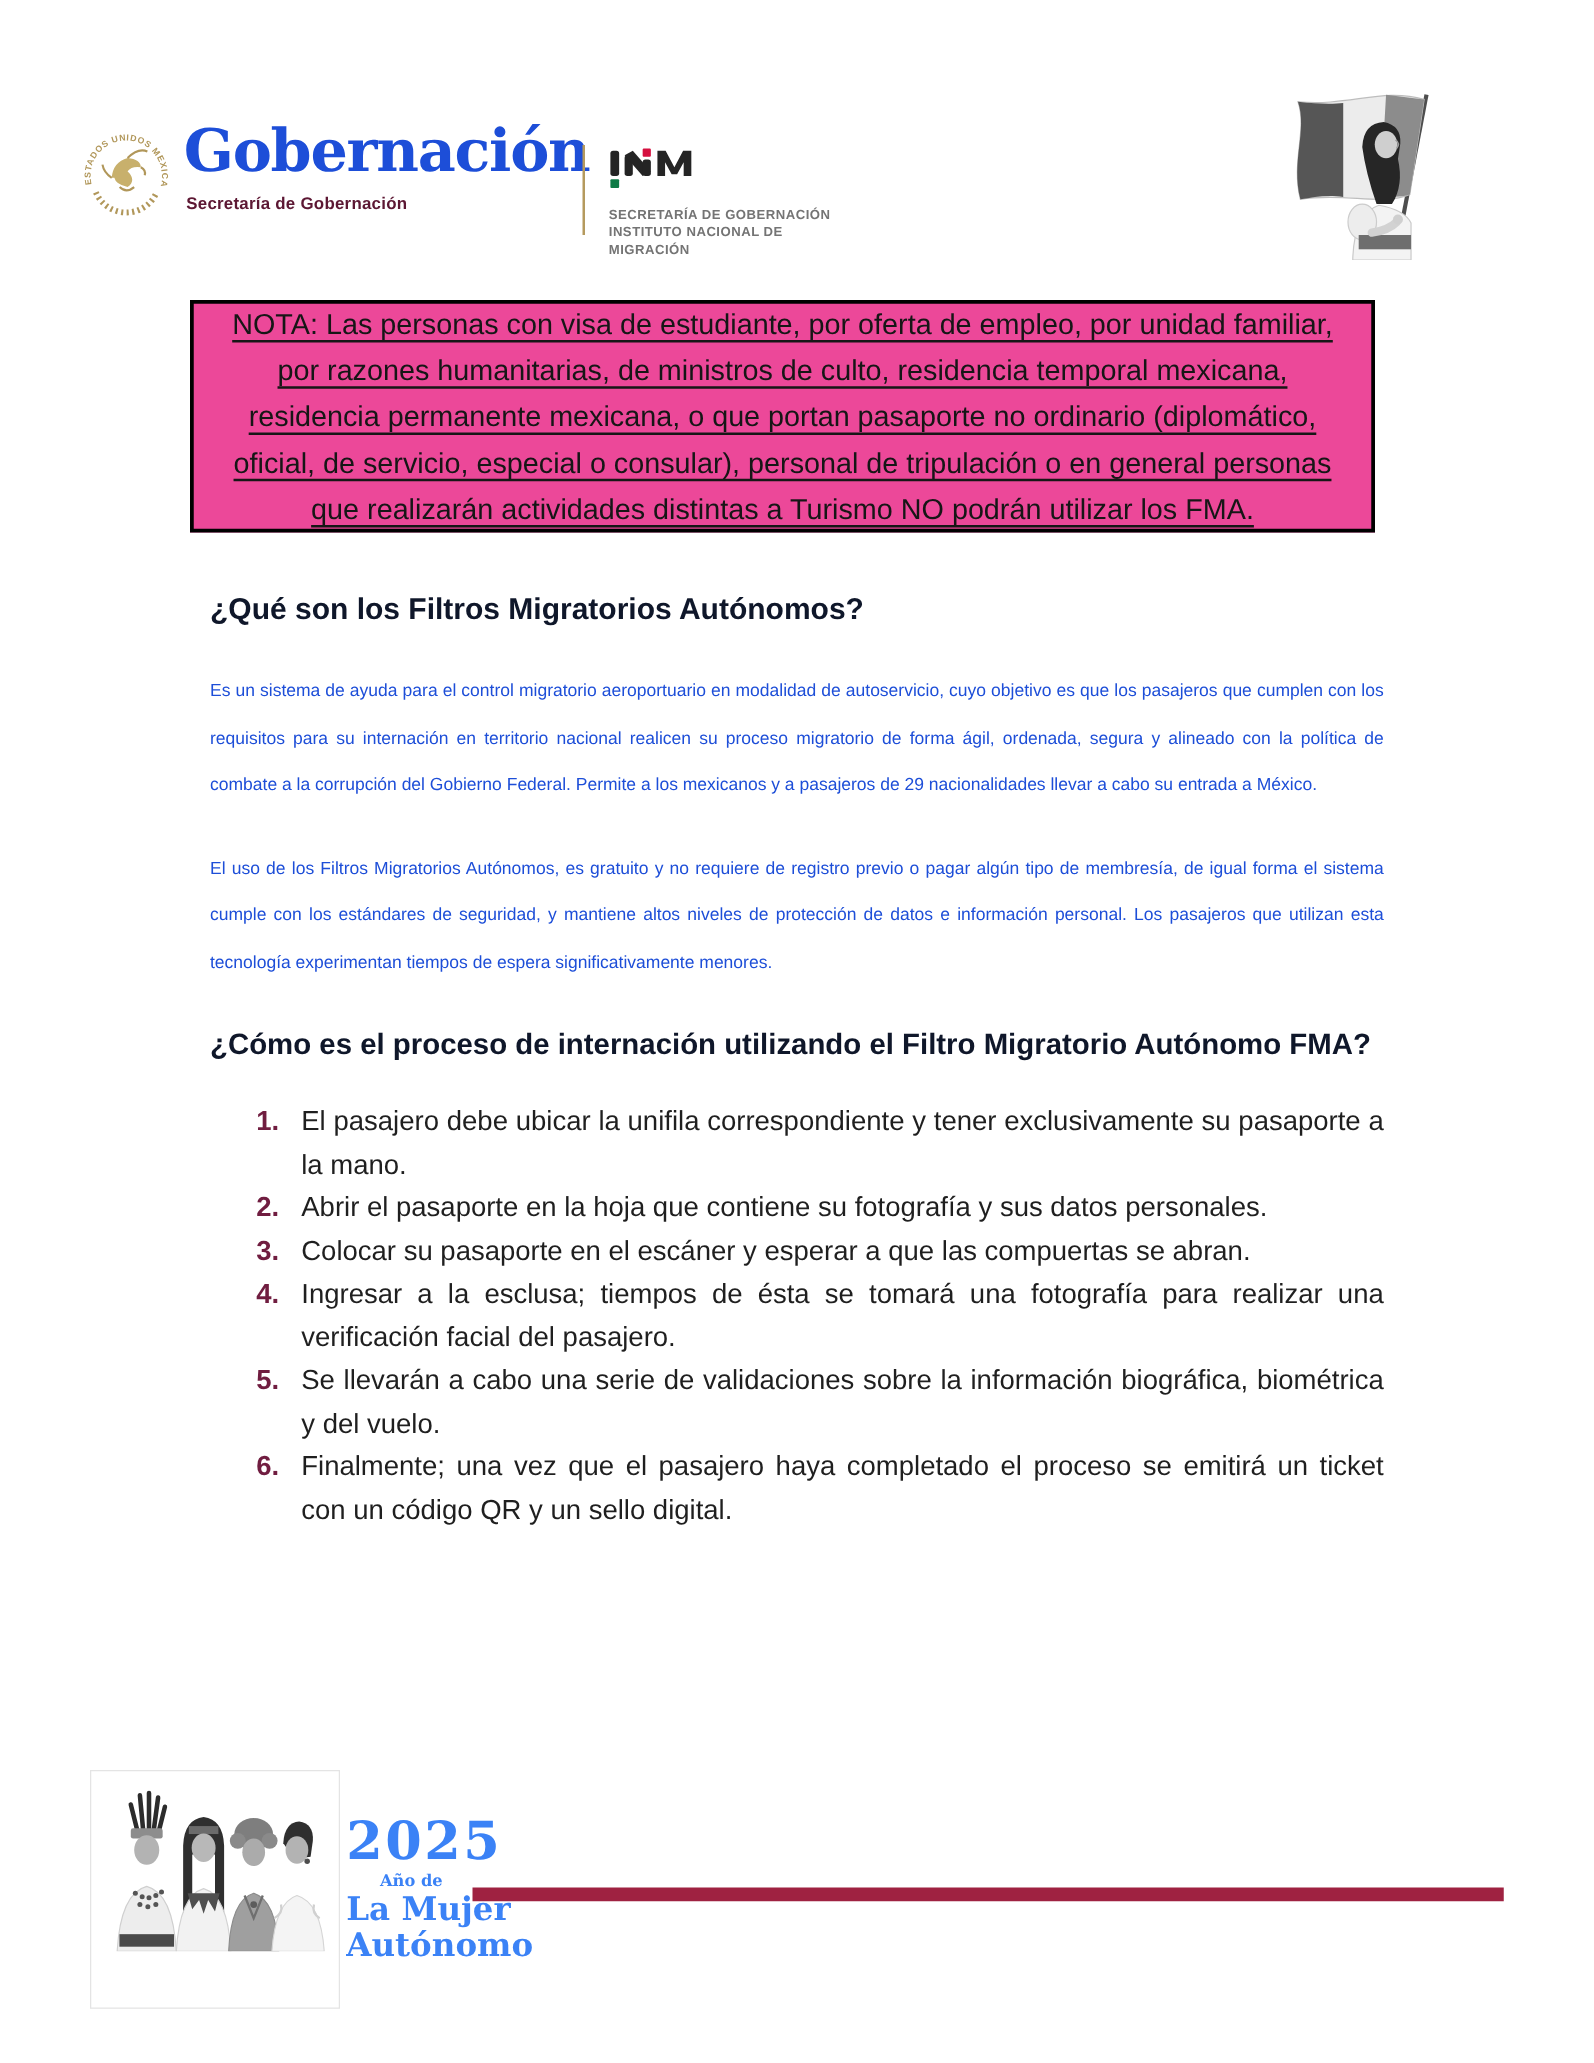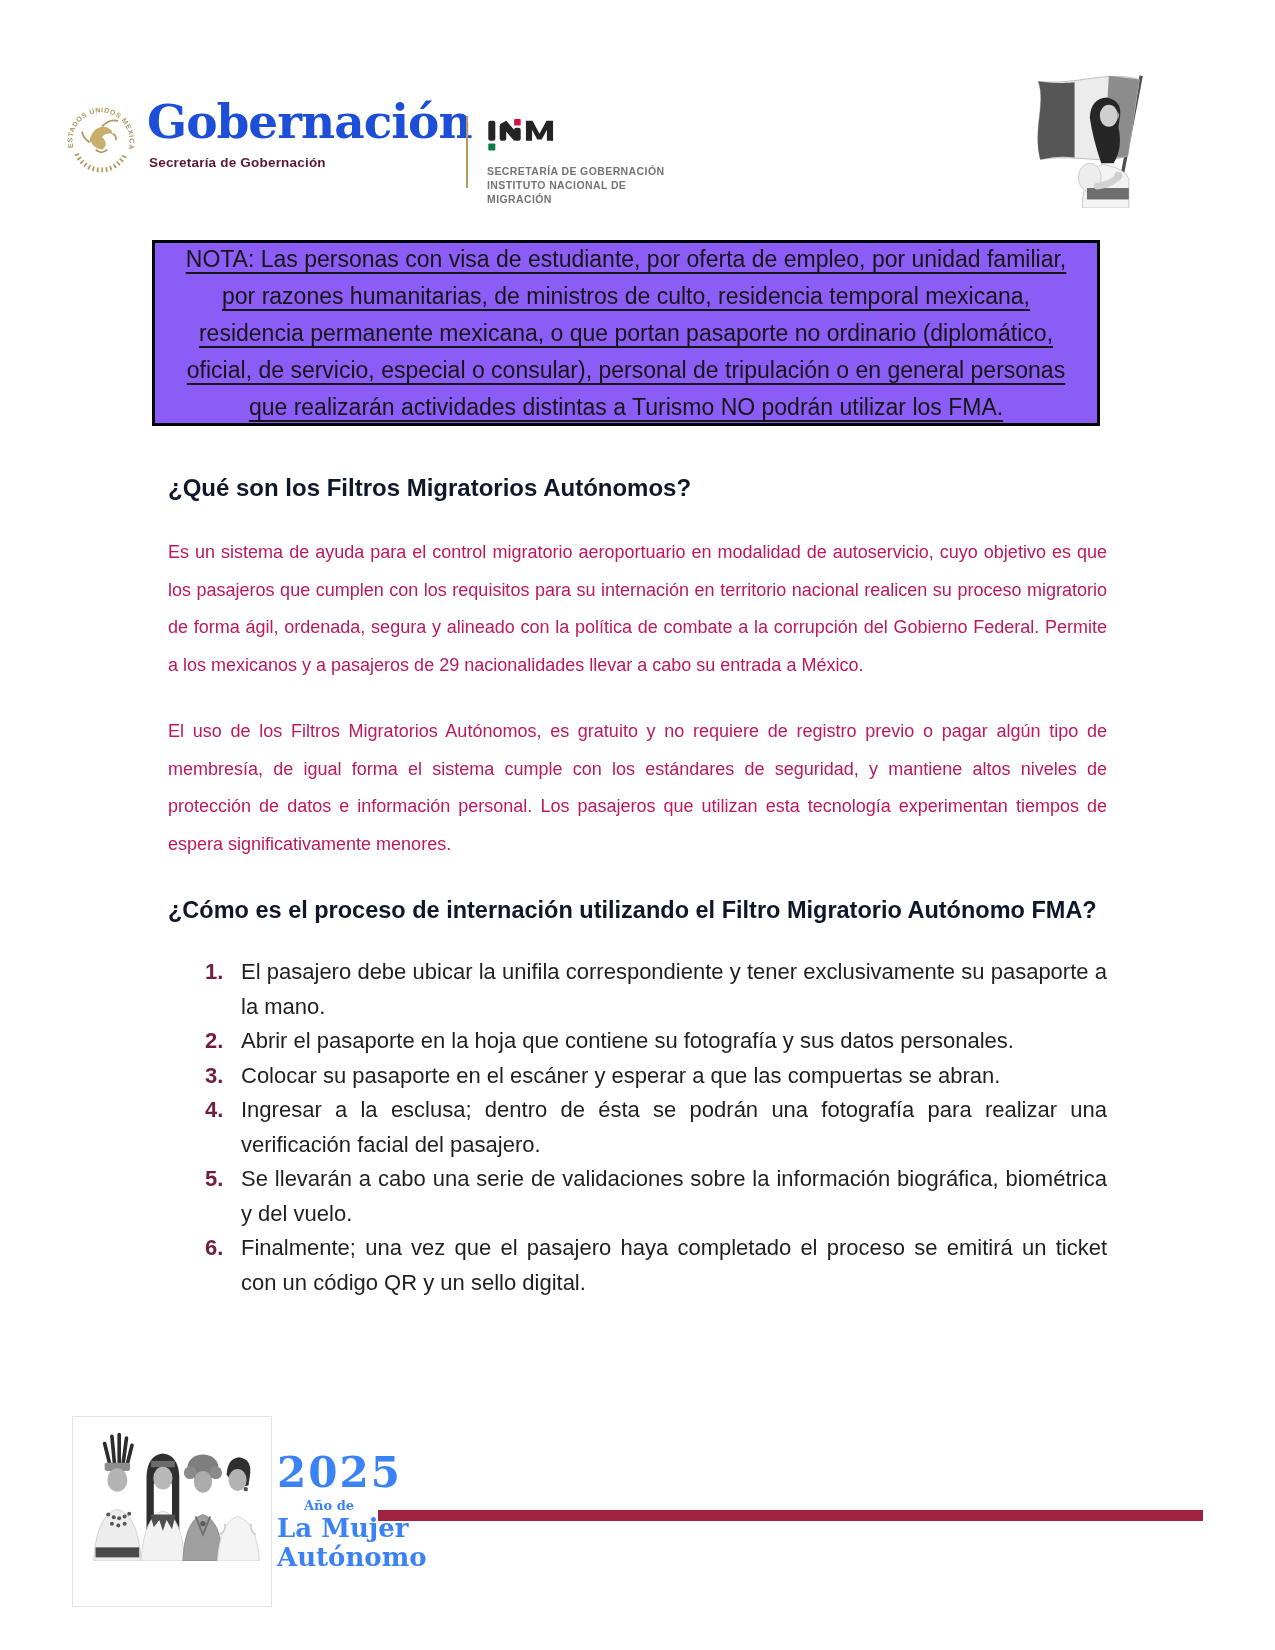--- a/index.html
+++ b/index.html
@@ -19,35 +19,35 @@
     position:absolute;left:149px;top:155px;
     font-weight:700;font-size:13.5px;color:#5c1733;letter-spacing:.2px;
   }
   .hdr-divider{position:absolute;left:466px;top:116px;width:2px;height:72px;background:#b59a5e;}
   .inm{position:absolute;left:487px;top:118px;width:200px;}
   .inm-lines{margin-top:7px;font-weight:700;font-size:10.5px;line-height:14px;color:#747474;letter-spacing:.4px;}
   .flag-art{position:absolute;left:1008px;top:70px;width:156px;height:138px;}
   
   .note-box{
     position:absolute;left:152px;top:240px;width:948px;height:186px;box-sizing:border-box;
-    border:3px solid #000;background:#8b5cf6;display:flex;align-items:center;justify-content:center;
+    border:3px solid #000;background:#ec4899;display:flex;align-items:center;justify-content:center;
     padding:10px 30px;
   }
   .note-text{
     font-size:23px;line-height:37px;text-align:center;color:#161616;
     text-decoration:underline;text-decoration-thickness:1.5px;text-underline-offset:5px;
   }
   
   .content{position:absolute;left:168px;top:470px;width:939px;}
   .sec-heading{
     font-weight:700;font-size:24px;line-height:36px;color:#0f172a;margin:0 0 28px 0;
   }
   .sec-heading.second{margin-top:26px;margin-bottom:27px;font-size:23.5px;}
   p.body-par{
-    font-size:18px;line-height:37.5px;text-align:justify;color:#be185d;margin:0 0 29px 0;
+    font-size:14px;line-height:37.5px;text-align:justify;color:#1d4ed8;margin:0 0 29px 0;
   }
   ol.process{list-style:none;margin:0 0 0 37px;padding:0;}
   ol.process li{display:flex;font-size:22px;line-height:34.5px;color:#1f1f1f;}
   .li-num{width:36px;flex:none;font-weight:700;color:#701d40;}
   .li-text{flex:1;text-align:justify;}
   
   .women-box{
     position:absolute;left:72px;top:1416px;width:200px;height:191px;box-sizing:border-box;
     border:1px solid #e4e4e4;background:#fff;text-align:center;
   }
@@ -140,21 +140,21 @@
       <li>
         <span class="li-num">2.</span>
         <span class="li-text">Abrir el pasaporte en la hoja que contiene su fotografía y sus datos personales.</span>
       </li>
       <li>
         <span class="li-num">3.</span>
         <span class="li-text">Colocar su pasaporte en el escáner y esperar a que las compuertas se abran.</span>
       </li>
       <li>
         <span class="li-num">4.</span>
-        <span class="li-text">Ingresar a la esclusa; dentro de ésta se podrán una fotografía para realizar una verificación facial del pasajero.</span>
+        <span class="li-text">Ingresar a la esclusa; tiempos de ésta se tomará una fotografía para realizar una verificación facial del pasajero.</span>
       </li>
       <li>
         <span class="li-num">5.</span>
         <span class="li-text">Se llevarán a cabo una serie de validaciones sobre la información biográfica, biométrica y del vuelo.</span>
       </li>
       <li>
         <span class="li-num">6.</span>
         <span class="li-text">Finalmente; una vez que el pasajero haya completado el proceso se emitirá un ticket con un código QR y un sello digital.</span>
       </li>
     </ol>

